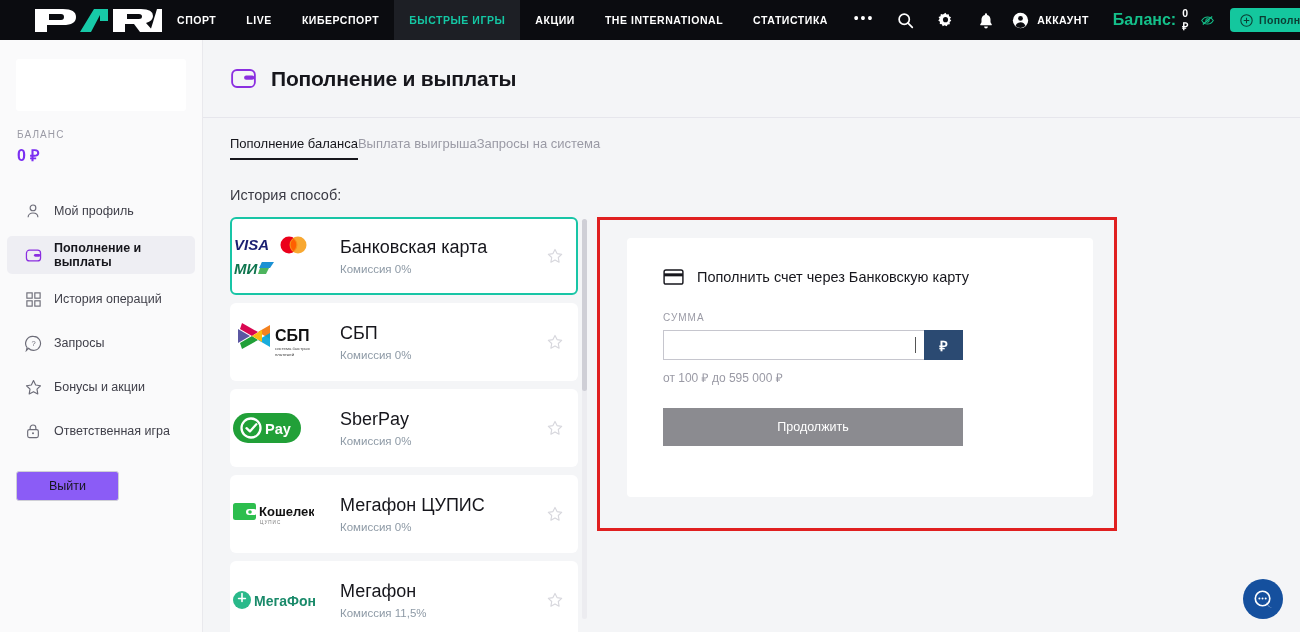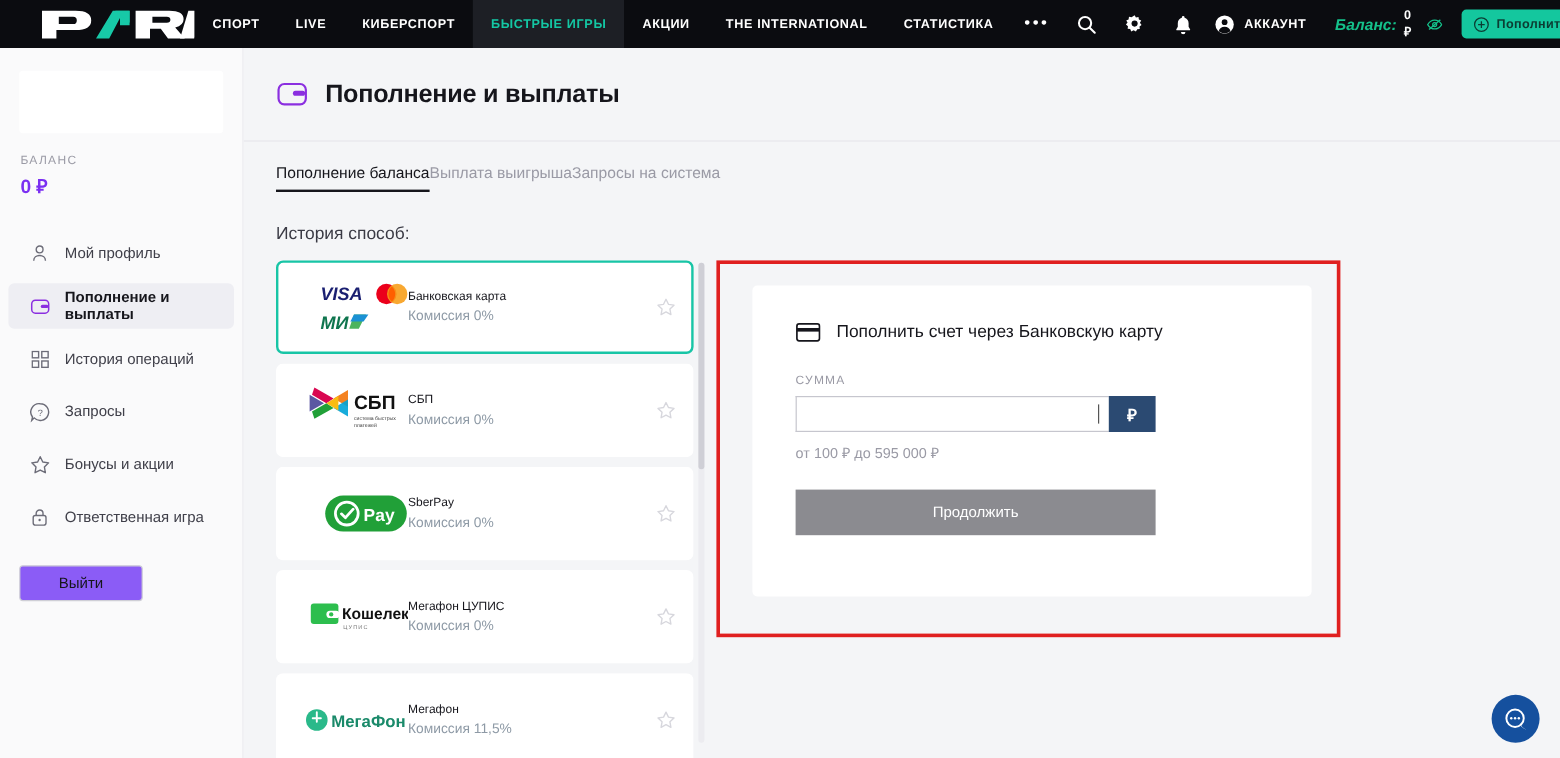--- a/index.html
+++ b/index.html
@@ -42,21 +42,21 @@
   }
   .account {
     display: flex; align-items: center; gap: 8px; color: #fff;
     font-size: 10.5px; font-weight: bold; letter-spacing: .5px;
     padding: 0 14px 0 6px; cursor: pointer; height: 40px;
   }
   .balance {
     display: flex; align-items: center; gap: 6px;
     padding: 0 10px; height: 40px; cursor: pointer;
   }
-  .balance-label { color: #14c08a; font-size: 13px; font-weight: bold; font-style: italic; }
+  .balance-label { color: #14c08a; font-size: 16px; font-weight: bold; }
   .balance-value { color: #ffffff; font-size: 10.5px; font-weight: bold; }
   .topup-btn {
     display: flex; align-items: center; gap: 6px;
     background: #14c79e; color: #0b3d33; border-radius: 4px;
     height: 24px; padding: 0 14px 0 10px; font-size: 10.5px;
     font-weight: bold; cursor: pointer; margin-left: 6px;
     letter-spacing: .3px;
   }
 
   
@@ -114,23 +114,23 @@
 
   
   .method-col { width: 357px; position: relative; }
   .method-list { width: 348px; }
   .method {
     position: relative; height: 78px; background: #fff; border-radius: 6px;
     border: 2px solid transparent; margin-bottom: 8px; display: flex;
     align-items: center; cursor: pointer;
   }
   .method.selected { border-color: #18c5a6; }
-  .m-logo { width: 108px; display: flex; align-items: center; justify-content: flex-end; flex: 0 0 108px; }
+  .m-logo { width: 108px; display: flex; align-items: center; justify-content: flex-start; flex: 0 0 108px; }
   .m-text { flex: 1; }
-  .m-name { font-size: 10px; color: #16161c; margin-bottom: 5px; }
+  .m-name { font-size: 18px; color: #16161c; margin-bottom: 5px; }
   .m-fee { font-size: 11.5px; color: #8e9aa6; }
   .m-star { width: 42px; display: flex; align-items: center; justify-content: center; cursor: pointer; }
   .scrollbar {
     position: absolute; right: 0px; top: 2px; width: 5px; height: 400px;
     background: #ececf0; border-radius: 3px;
   }
   .scroll-thumb {
     position: absolute; left: 0; top: 0; width: 5px; height: 172px;
     background: #cfcfd6; border-radius: 3px;
   }

